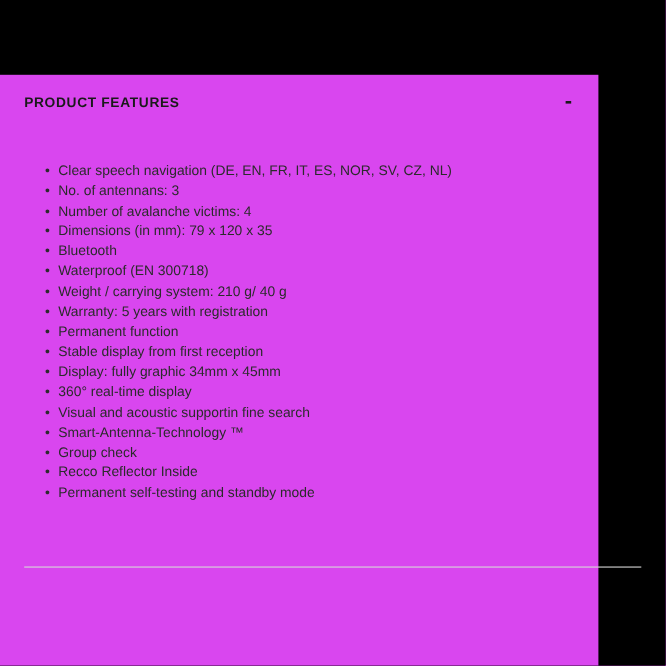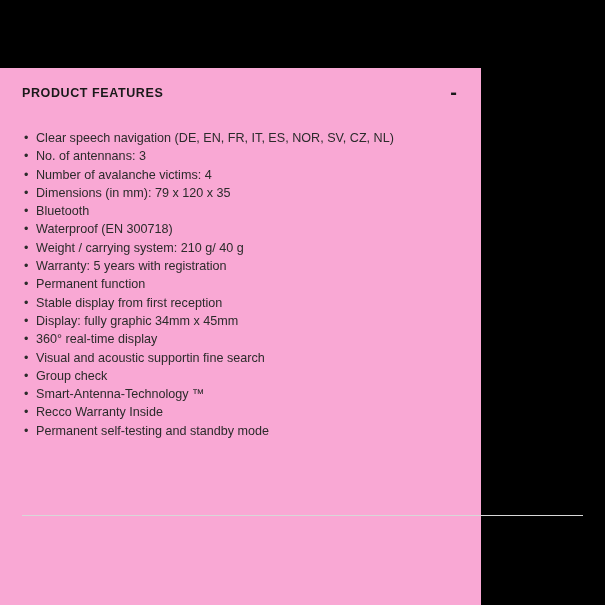--- a/index.html
+++ b/index.html
@@ -16,23 +16,23 @@
   .page {
     position: relative;
     width: 605px;
     height: 605px;
     background: #000000;
   }
   .content-panel {
     position: absolute;
     left: 0;
     top: 68px;
-    width: 481px;
+    width: 544px;
     height: 537px;
-    background: #f9a8d4;
+    background: #d946ef;
   }
   .section-header {
     position: relative;
     display: flex;
     align-items: flex-start;
     justify-content: space-between;
     padding: 18px 22px 0 22px;
   }
   .section-title {
     font-size: 12.5px;
@@ -46,21 +46,21 @@
     font-size: 20px;
     line-height: 12px;
     color: #1a1a1a;
     font-weight: bold;
     padding-right: 2px;
     cursor: pointer;
     user-select: none;
   }
   .features-list {
     list-style: none;
-    margin: 0;
+    margin: 17px;
     padding: 28px 22px 0 24px;
   }
   .features-list li {
     position: relative;
     font-size: 12.6px;
     color: #2b2b2b;
     line-height: 18.3px;
     padding-left: 12px;
     margin: 0;
     white-space: nowrap;
@@ -100,21 +100,21 @@
       <li>Dimensions (in mm): 79 x 120 x 35</li>
       <li>Bluetooth</li>
       <li>Waterproof (EN 300718)</li>
       <li>Weight / carrying system: 210 g/ 40 g</li>
       <li>Warranty: 5 years with registration</li>
       <li>Permanent function</li>
       <li>Stable display from first reception</li>
       <li>Display: fully graphic 34mm x 45mm</li>
       <li>360° real-time display</li>
       <li>Visual and acoustic supportin fine search</li>
+      <li>Smart-Antenna-Technology ™</li>
       <li>Group check</li>
-      <li>Smart-Antenna-Technology ™</li>
-      <li>Recco Warranty Inside</li>
+      <li>Recco Reflector Inside</li>
       <li>Permanent self-testing and standby mode</li>
     </ul>
 
     <div class="divider"></div>
   </div>
 </div>
 
 </body></html>

